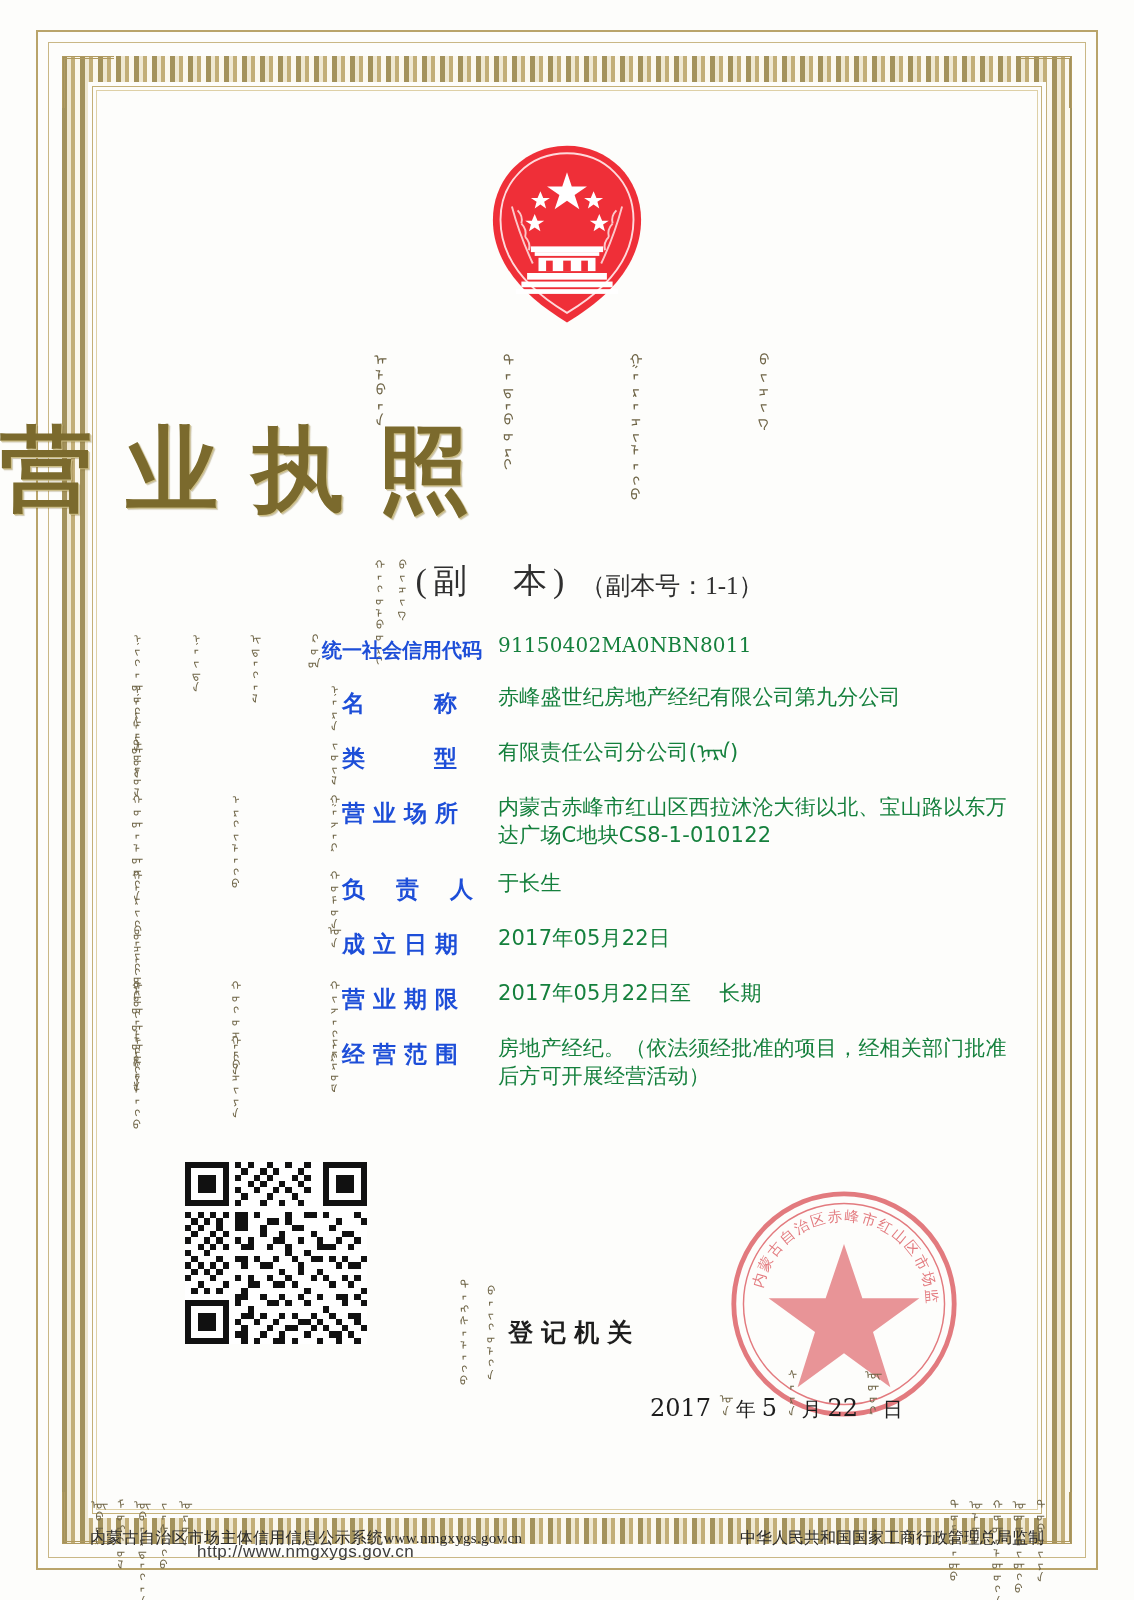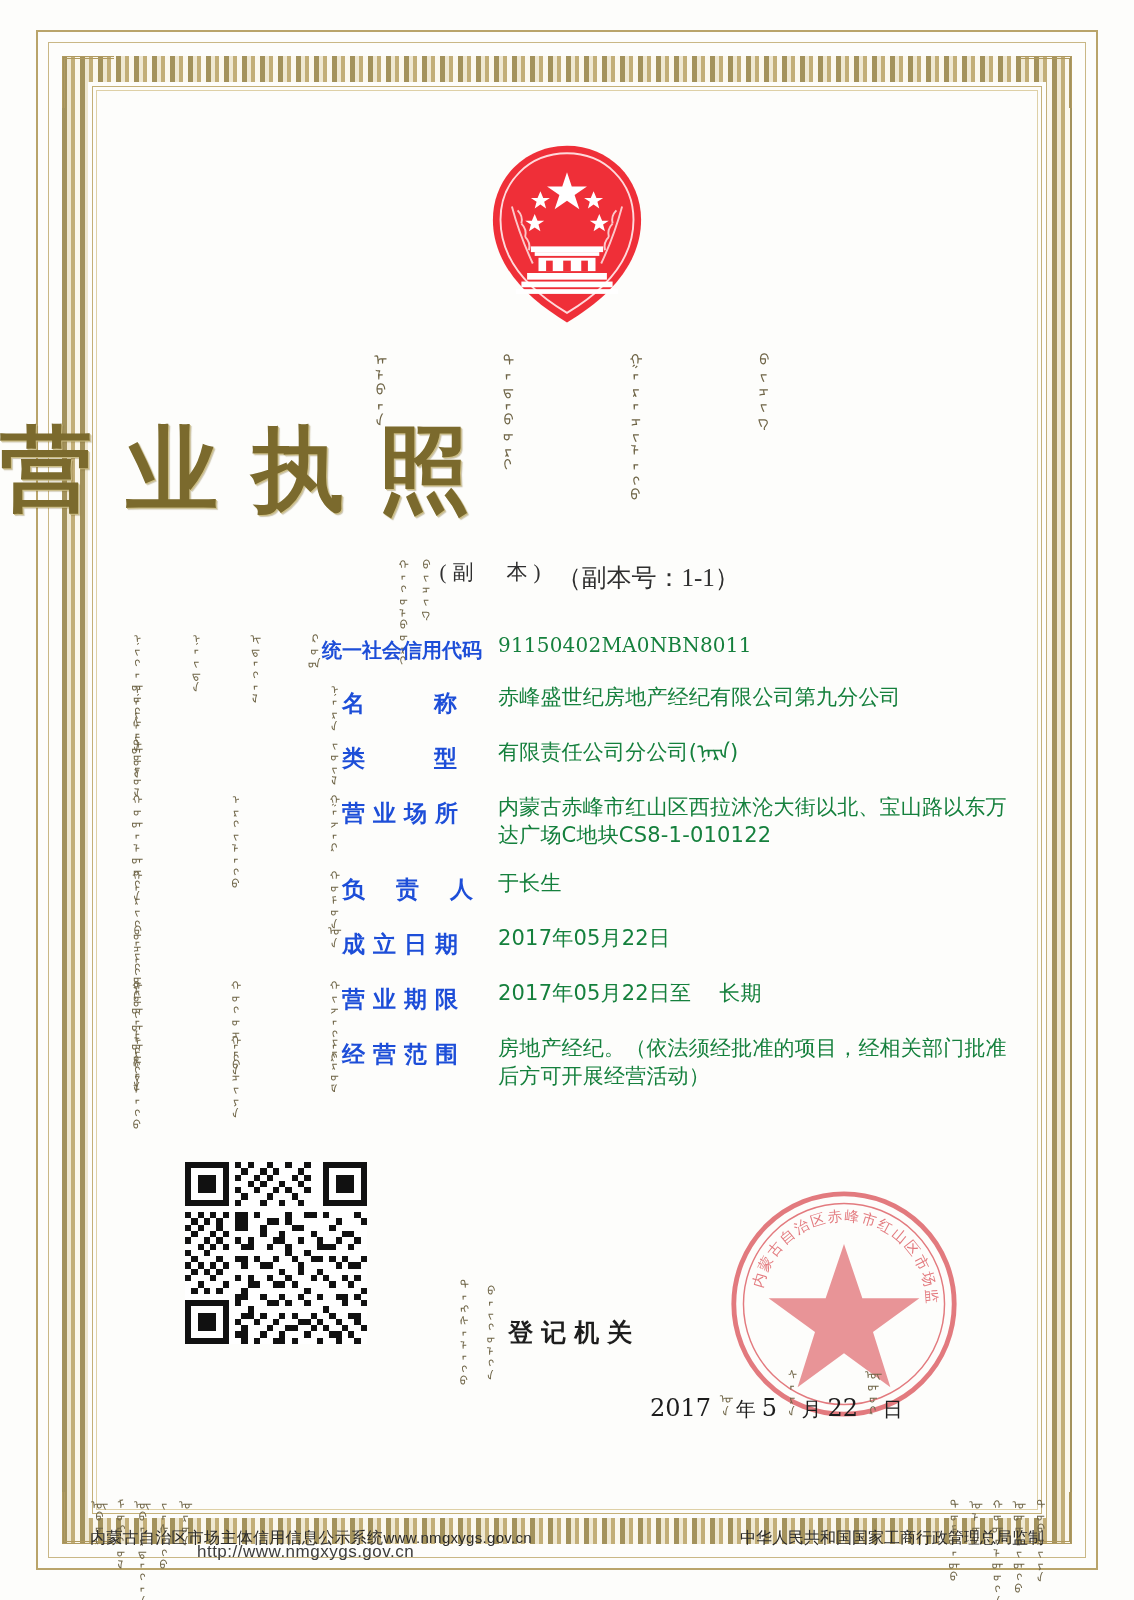--- a/index.html
+++ b/index.html
@@ -123,28 +123,28 @@
     position: absolute;
     top: 558px;
     left: 0; right: 0;
     display: flex;
     align-items: flex-start;
     justify-content: center;
     gap: 10px;
     color: #3a3a3a;
   }
   .subtitle-main {
-    font-size: 21px;
+    font-size: 34px;
     letter-spacing: 6px;
     color: #2f2f2f;
   }
   .subtitle-no {
     font-size: 25px;
     color: #2f2f2f;
-    margin-top: 3px;
+    margin-top: 11px;
   }
 
   
   .fields {
     position: absolute;
     left: 128px;
     top: 630px;
     width: 880px;
   }
   .row {
@@ -260,21 +260,21 @@
   .footer-line2 {
     position: absolute;
     left: 90px;
     top: 30px;
     font-family: "DejaVu Sans", sans-serif;
     font-size: 16px;
     color: #2b2b2b;
     letter-spacing: .3px;
   }
   .footer-line2 .url-small {
-    font-family: Liberation Sans, sans-serif;
+    font-family: Liberation Serif, serif;
     font-size: 15px;
     text-align: center;
   }
   .footer-right-mong {
     position: absolute;
     right: 90px;
     top: 0;
     display: flex;
     gap: 9px;
   }

